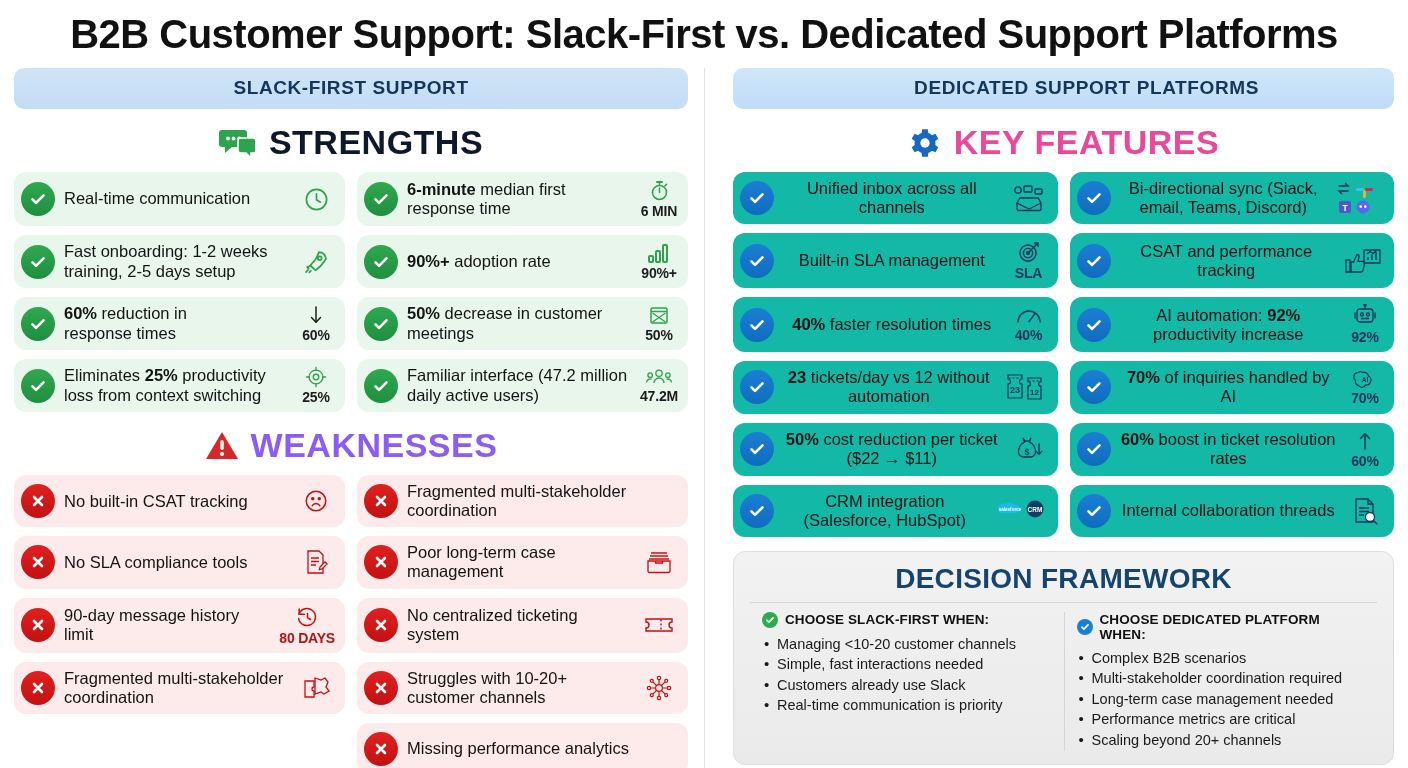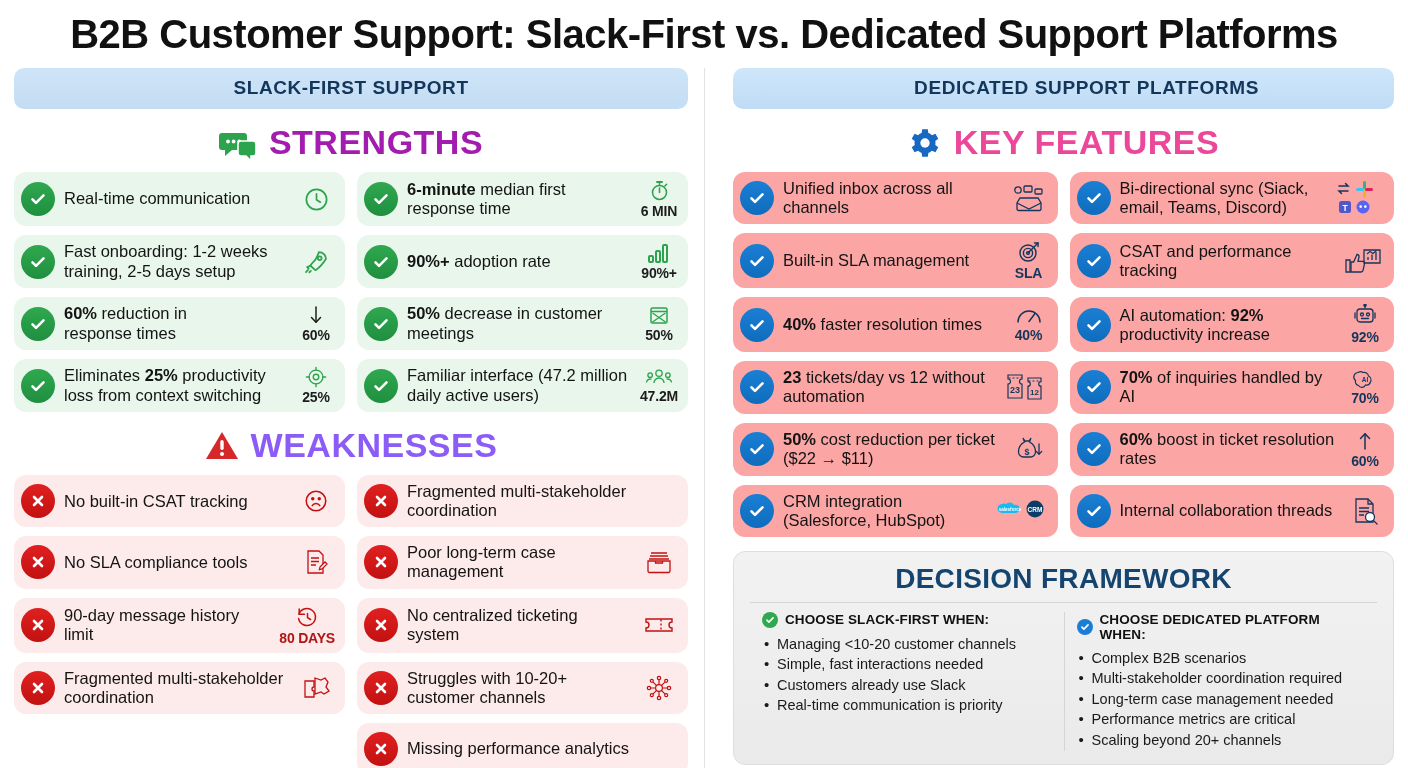--- a/index.html
+++ b/index.html
@@ -39,37 +39,37 @@
   .panel-header.left  { background: linear-gradient(180deg,#cfe4f7,#c3ddf4); }
   .panel-header.right { background: linear-gradient(180deg,#cfe6fa,#bfdcf5); padding-left: 46px; }
 
   .section-title {
     display: flex; align-items: center; justify-content: center;
     gap: 12px;
     font-size: 34px; font-weight: bold;
     letter-spacing: 0.5px;
     margin: 14px 0 10px;
   }
-  .section-title.green { color: #a21caf; align-items: flex-end; }
+  .section-title.green { color: #0f172a; }
   .section-title.red   { color: #8b5cf6; }
   .section-title svg { display:block; }
 
   
   .pill-grid { display: grid; grid-template-columns: 1fr 1fr; gap: 9px 12px; }
 
   .pill {
     display: flex; align-items: center;
     border-radius: 12px;
     padding: 7px 10px 7px 7px;
     gap: 9px;
     min-height: 52px;
   }
   .pill.green { background: #e9f6ec; }
   .pill.red   { background: #fdeaea; }
-  .pill.blue  { background: #fca5a5; }
+  .pill.blue  { background: #14b8a6; text-align: center; }
 
   .badge-circle {
     flex: 0 0 auto;
     width: 34px; height: 34px;
     border-radius: 50%;
     display: flex; align-items: center; justify-content: center;
   }
   .badge-circle.green { background: linear-gradient(180deg,#2fa84f,#1f8f3f); }
   .badge-circle.red   { background: linear-gradient(180deg,#e02020,#c21111); }
   .badge-circle.blue  { background: linear-gradient(180deg,#1a7fd4,#0f6cbd); }

